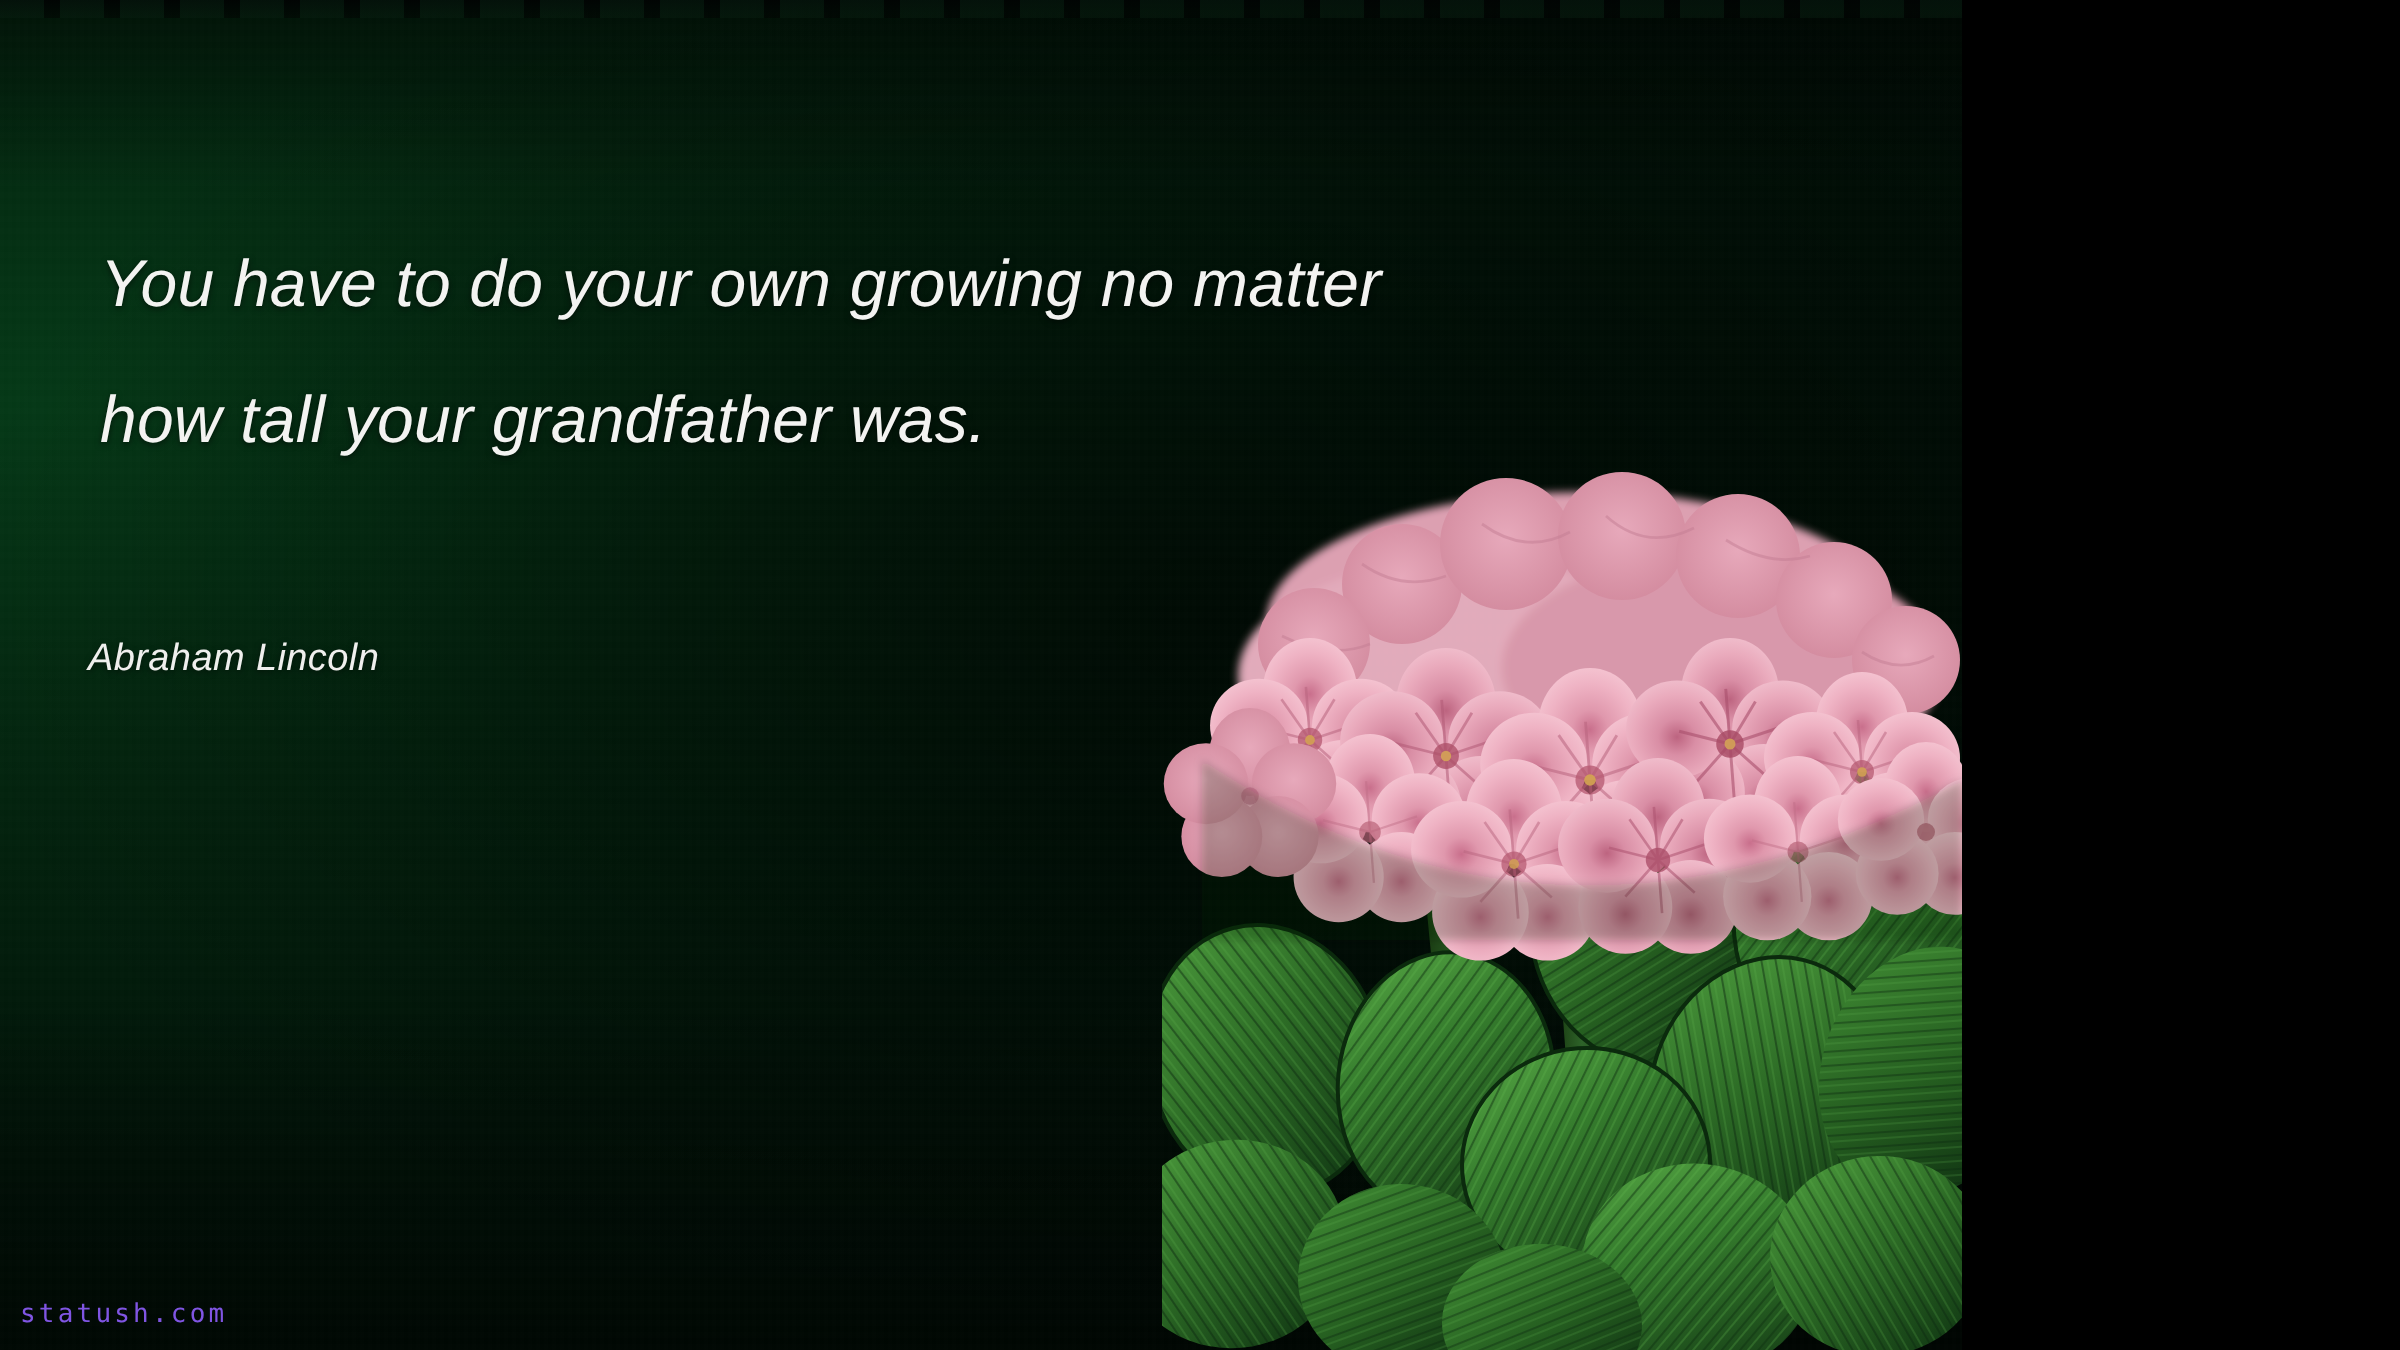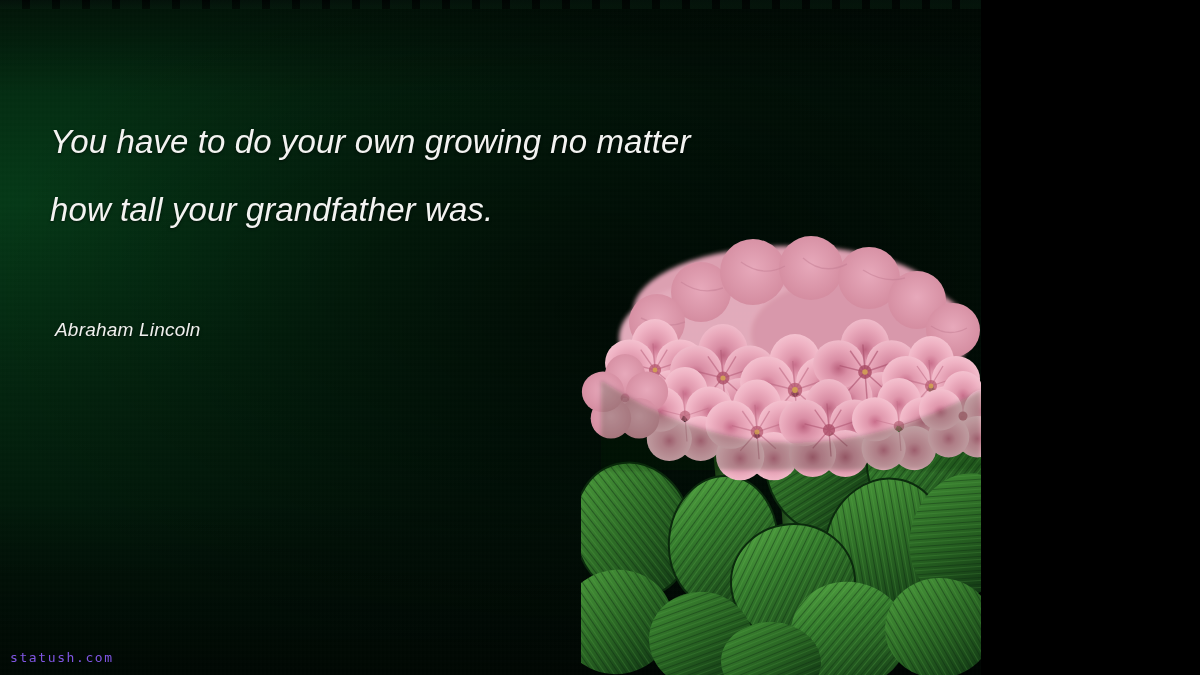--- a/index.html
+++ b/index.html
@@ -65,21 +65,21 @@
     line-height: 68px;
     font-style: italic;
     font-weight: 400;
     color: #f3f3f1;
     letter-spacing: .1px;
     white-space: pre-line;
     text-shadow: 0 1px 3px rgba(0,0,0,.55);
   }
   .author {
     position: absolute;
-    left: 55px;
+    left: 44px;
     top: 319px;
     font-size: 19px;
     font-style: italic;
     font-weight: 400;
     color: #efefed;
     letter-spacing: .2px;
     text-shadow: 0 1px 3px rgba(0,0,0,.5);
   }
   .watermark {
     position: absolute;

